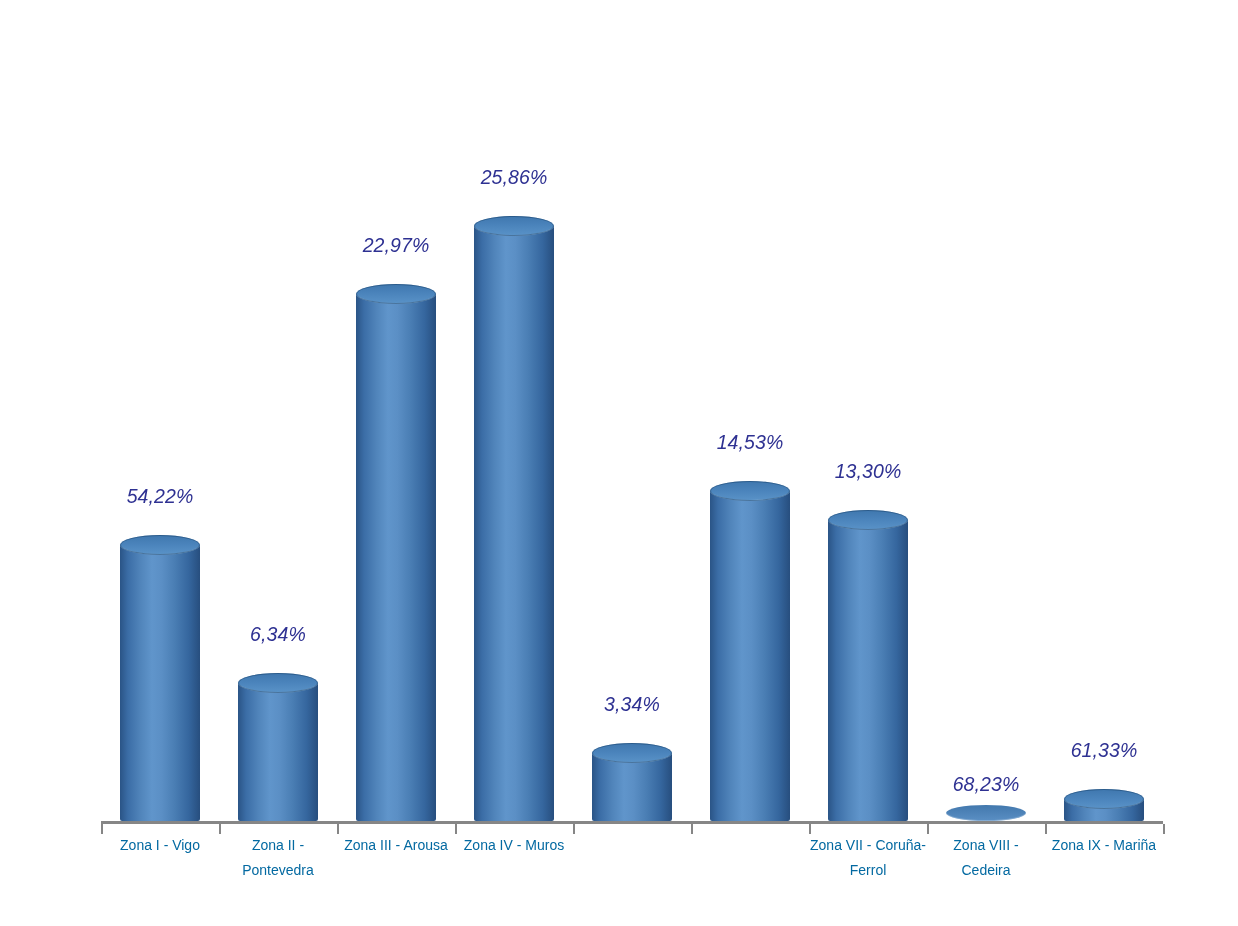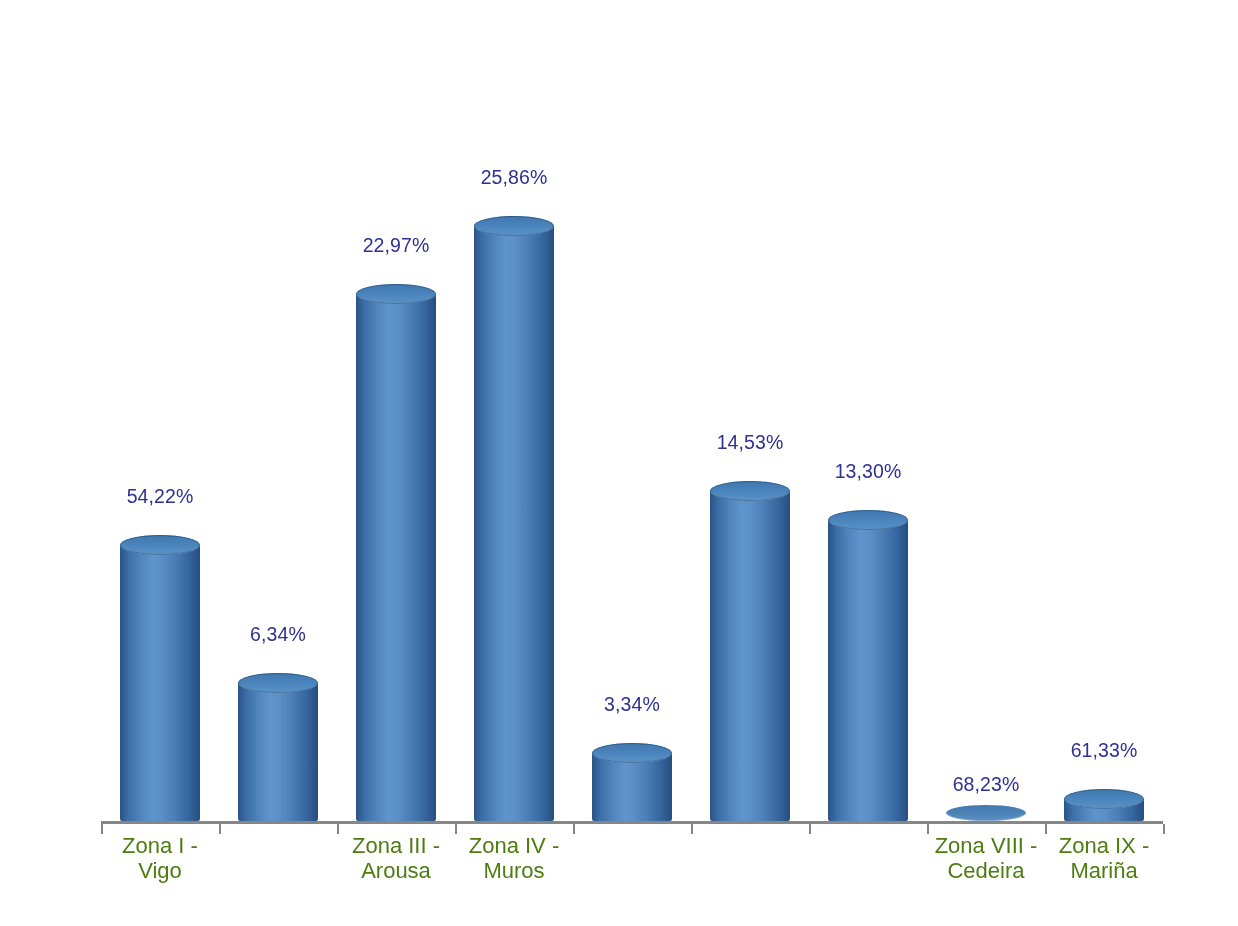--- a/index.html
+++ b/index.html
@@ -90,32 +90,33 @@
 
   
   .dlabel{
     position:absolute;
     left:50%;
     transform:translateX(-50%);
     white-space:nowrap;
     color:#2e3192;
     font-size:19.5px;
     letter-spacing:.1px;
+    font-style:italic;
   }
 
   
   .catlabel{
     position:absolute;
     top:833px;
     left:50%;
     transform:translateX(-50%);
     width:118px;
     text-align:center;
-    color:#4d7c0f;
-    font-size:22px;
+    color:#0369a1;
+    font-size:14px;
     line-height:25px;
   }
 </style>
 </head>
 <body>
 
 <div id="chart-root">
   <div class="plot">
     <div class="axis-line"></div>
     <div id="ticks">
@@ -144,20 +145,21 @@
         </div>
         <div class="cat" style="left: 118px; width: 118px;">
           <div class="bar-wrap" style="height: 148.311px;">
             <div class="cyl" style="height: 148.311px;">
               <div class="body" style="height: 138.311px;"></div>
               <div class="cap" style="top: 0px;"></div>
               <div class="capline" style="top: 0px;"></div>
             </div>
           </div>
           <div class="dlabel" style="top: 622.689px;">6,34%</div>
+          <div class="catlabel">Zona II - Pontevedra</div>
         </div>
         <div class="cat" style="left: 236px; width: 118px;">
           <div class="bar-wrap" style="height: 537.334px;">
             <div class="cyl" style="height: 537.334px;">
               <div class="body" style="height: 527.334px;"></div>
               <div class="cap" style="top: 0px;"></div>
               <div class="capline" style="top: 0px;"></div>
             </div>
           </div>
           <div class="dlabel" style="top: 233.666px;">22,97%</div>
@@ -196,20 +198,21 @@
         </div>
         <div class="cat" style="left: 708px; width: 118px;">
           <div class="bar-wrap" style="height: 311.125px;">
             <div class="cyl" style="height: 311.125px;">
               <div class="body" style="height: 301.125px;"></div>
               <div class="cap" style="top: 0px;"></div>
               <div class="capline" style="top: 0px;"></div>
             </div>
           </div>
           <div class="dlabel" style="top: 459.875px;">13,30%</div>
+          <div class="catlabel">Zona VII - Coruña-Ferrol</div>
         </div>
         <div class="cat" style="left: 826px; width: 118px;">
           <div class="bar-wrap" style="height: 2px;">
             <div class="cyl flat" style="height: 2px;">
               <div class="cap" style="bottom: 0px; top: auto;"></div>
             </div>
           </div>
           <div class="dlabel" style="top: 773px;">68,23%</div>
           <div class="catlabel">Zona VIII - Cedeira</div>
         </div>

